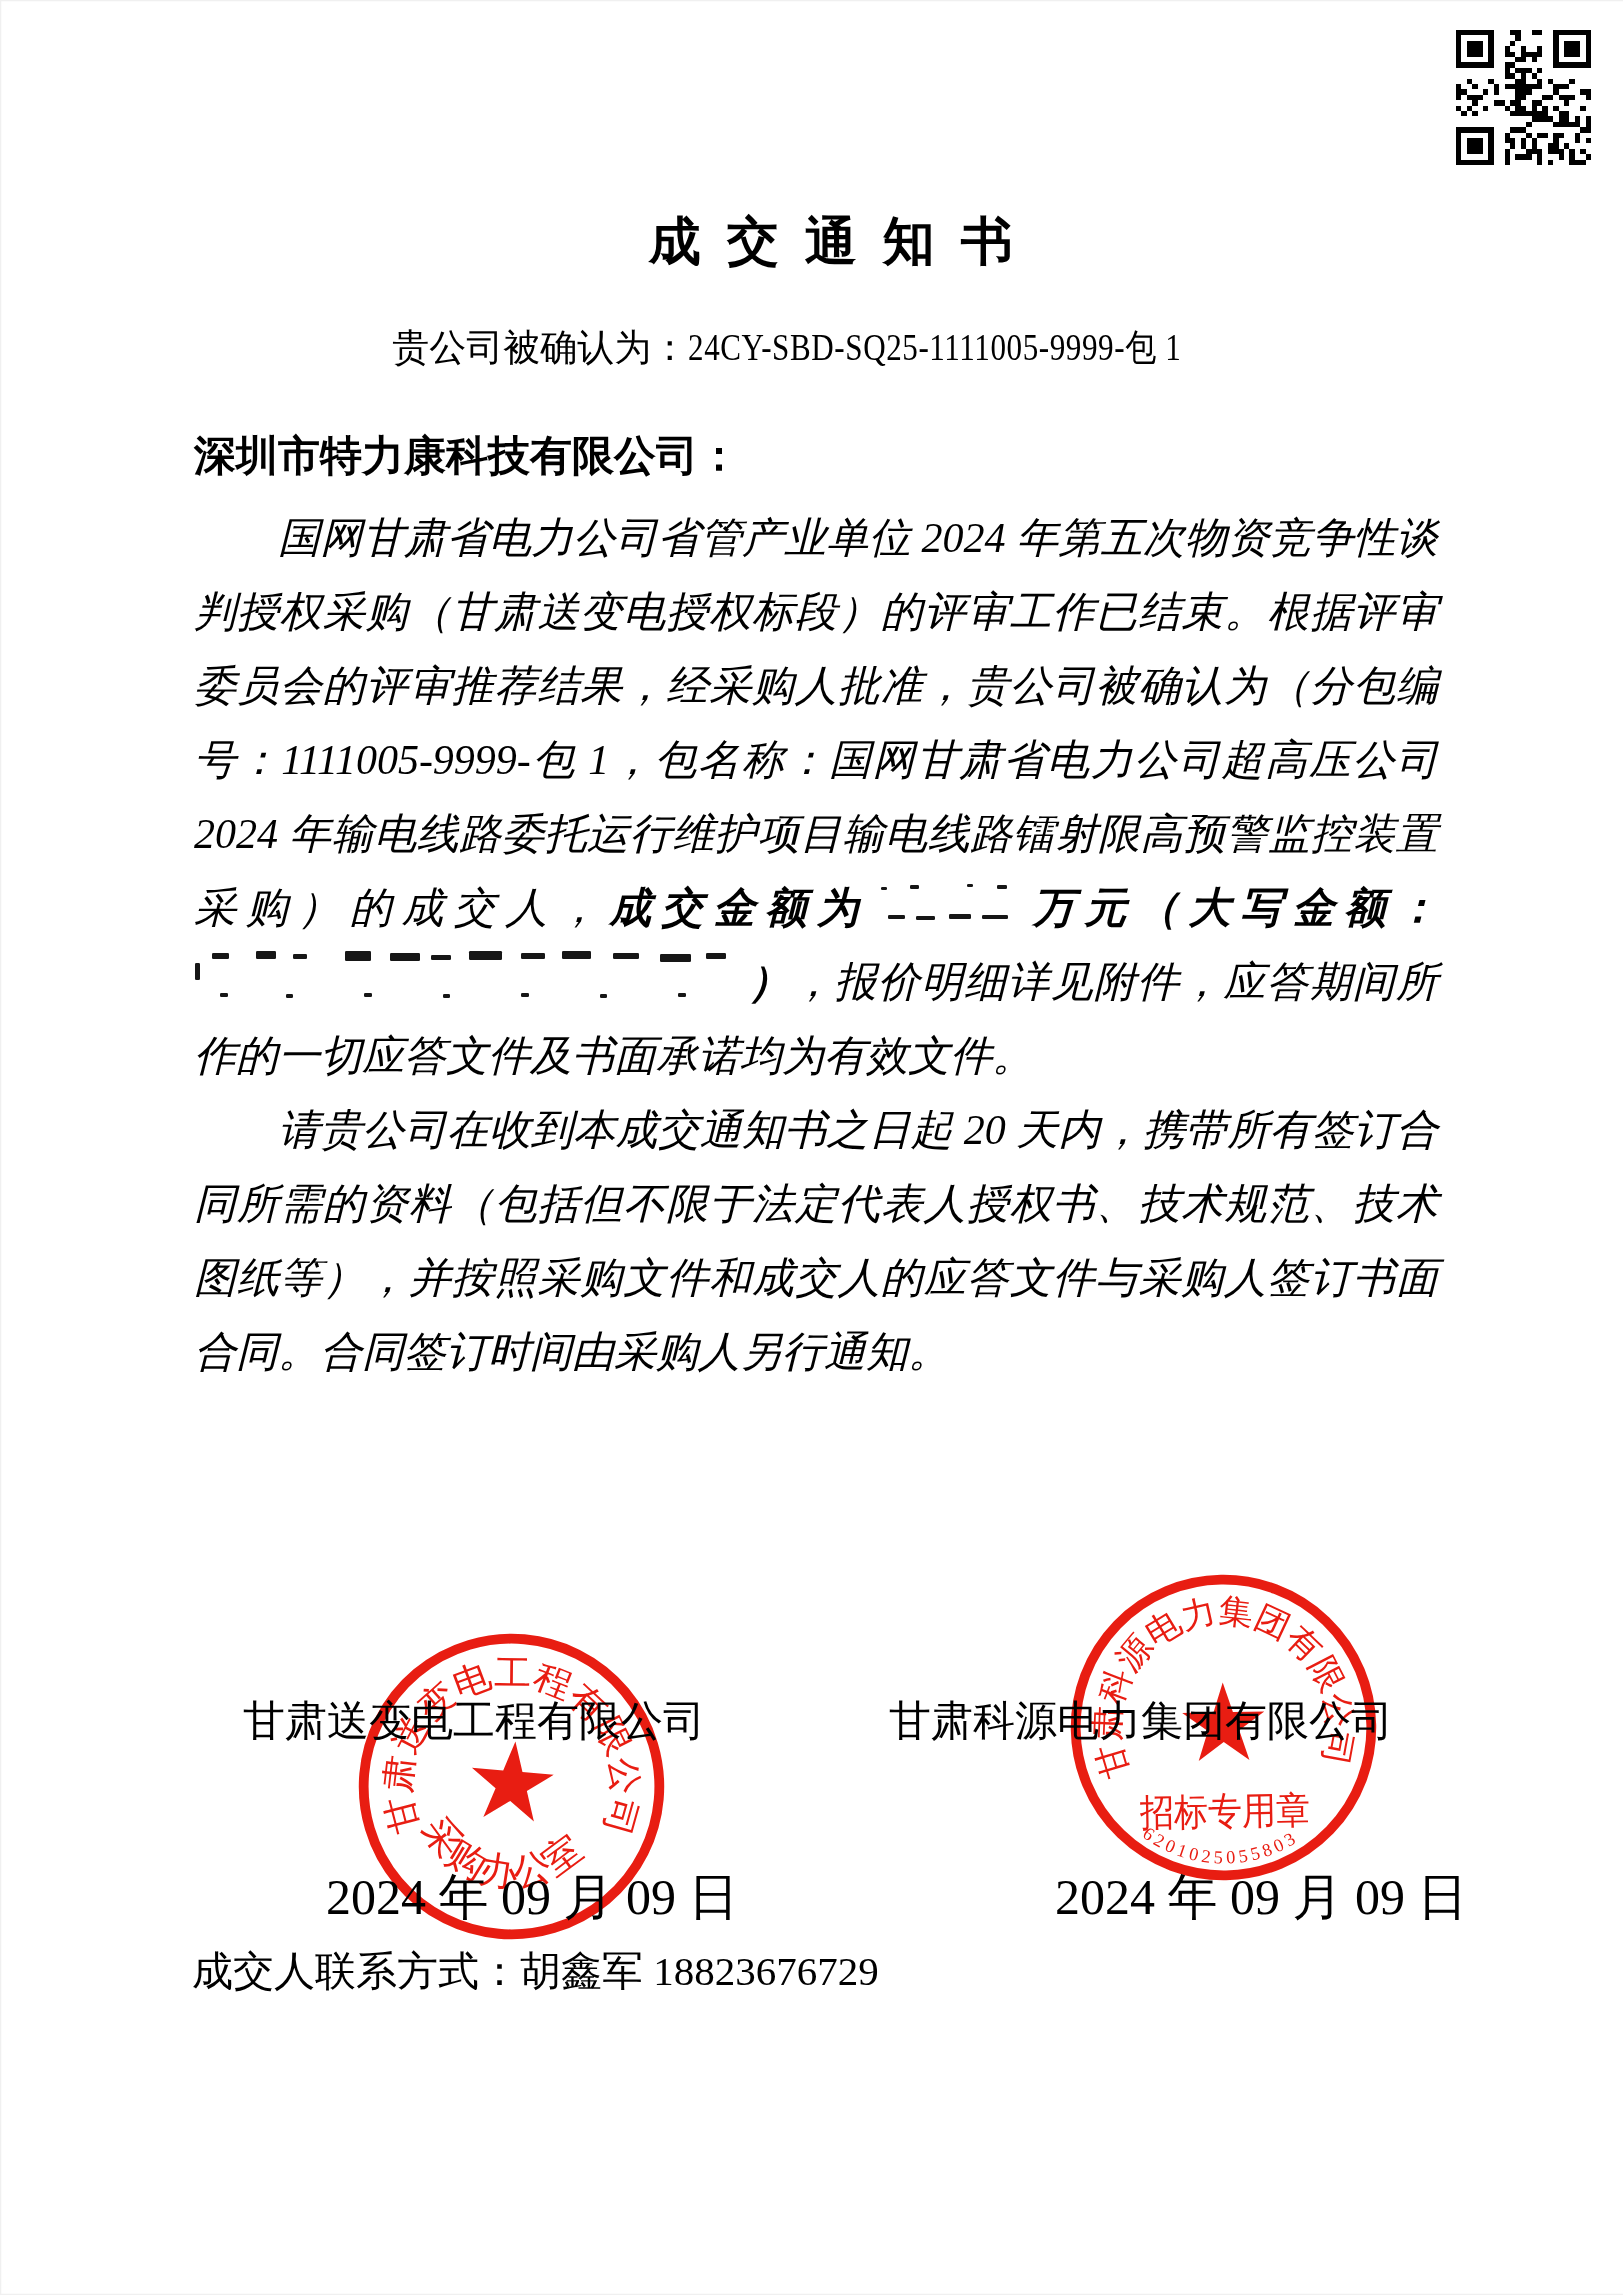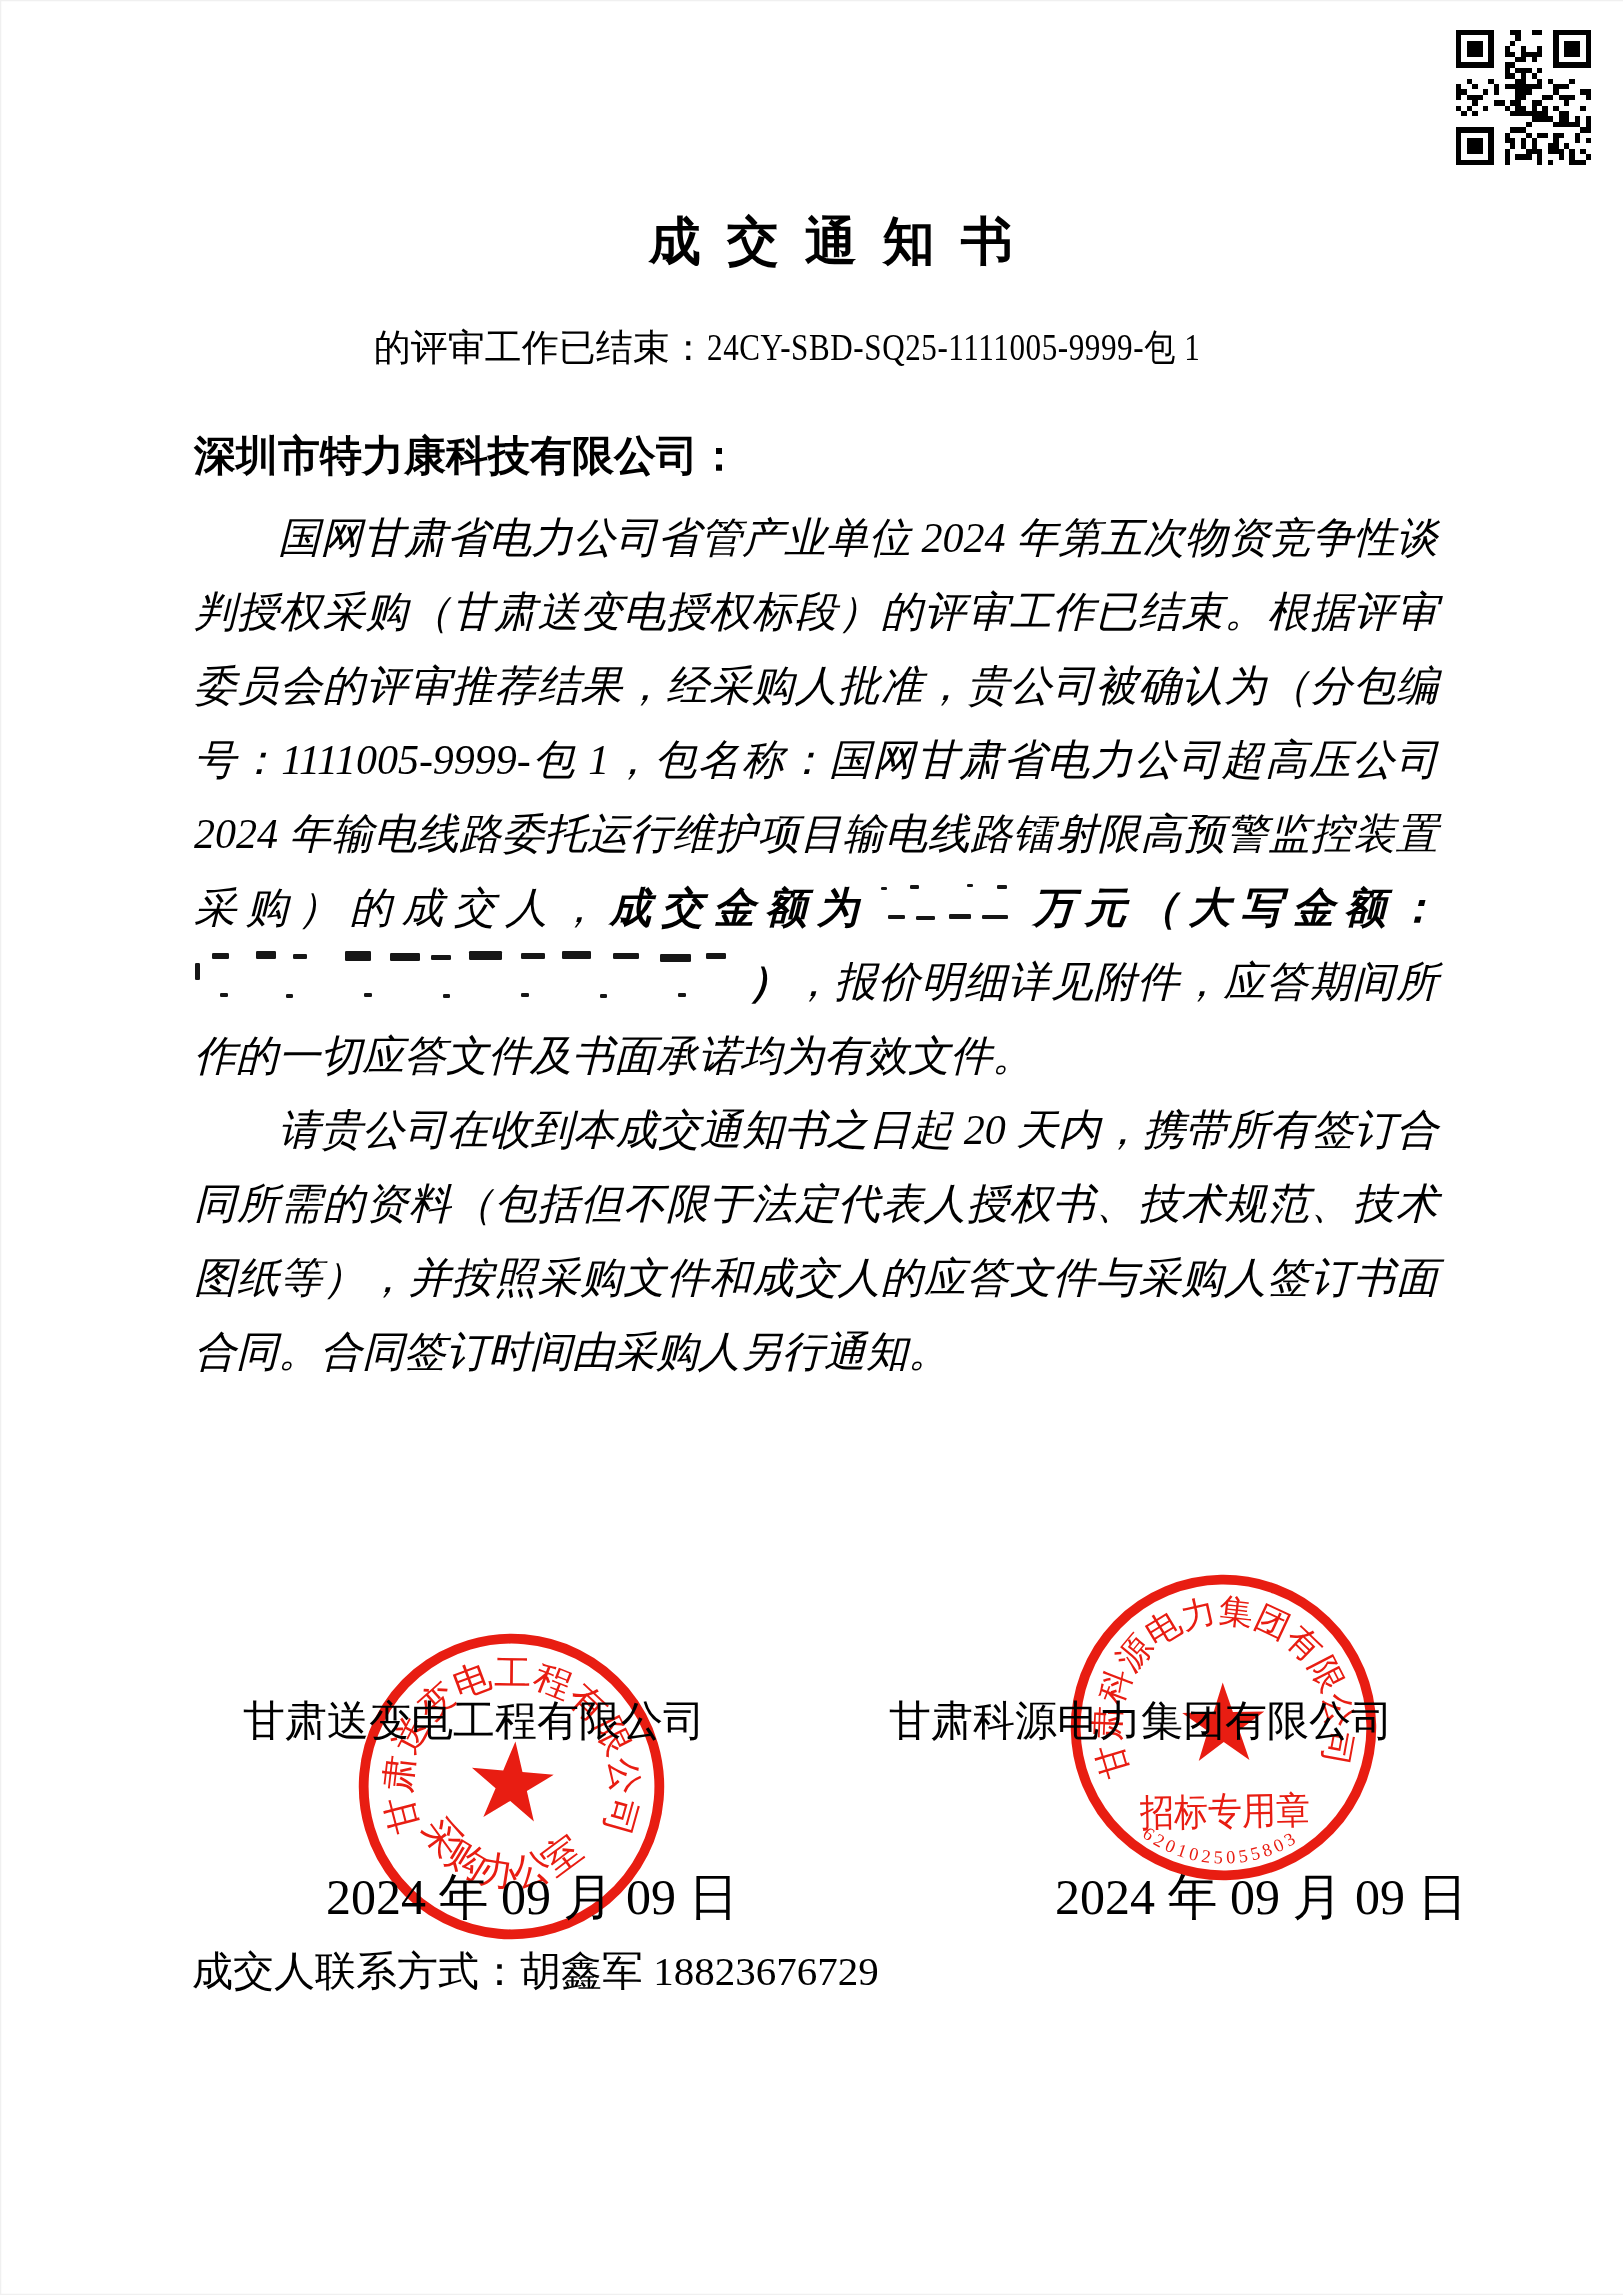--- a/index.html
+++ b/index.html
@@ -222,21 +222,21 @@
         <rect x="160" y="16" width="24" height="24" fill="#000"></rect>
         <rect x="0" y="144" width="56" height="56" fill="#000"></rect>
         <rect x="8" y="152" width="40" height="40" fill="#fff"></rect>
         <rect x="16" y="160" width="24" height="24" fill="#000"></rect>
       </svg>
   </div>
 
   <div class="doc-title">成 交 通 知 书</div>
 
   <div class="notice-line">
-    <span>的评审工作已结束：</span><span class="code">24CY-SBD-SQ25-1111005-9999-包 1</span>
+    <span>贵公司被确认为：</span><span class="code">24CY-SBD-SQ25-1111005-9999-包 1</span>
   </div>
 
   <div class="content">
     <div class="addressee">深圳市特力康科技有限公司：</div>
     <p class="para"><span>国网甘肃省电力公司省管产业单位 2024 年第五次物资竞争性谈判授权采购（甘肃送变电授权标段）的评审工作已结束。根据评审委员会的评审推荐结果，经采购人批准，贵公司被确认为（分包编号：1111005-9999-包 1，包名称：国网甘肃省电力公司超高压公司 2024 年输电线路委托运行维护项目输电线路镭射限高预警监控装置采购）的成交人，</span><span class="bold">成交金额为</span><span class="redact redact-amount" id="redact1"><i style="left: 11.8px; top: 5.2px; width: 6.5px; height: 3.9px;"></i><i style="left: 41px; top: 3.9px; width: 9.2px; height: 3.3px;"></i><i style="left: 98px; top: 2.6px; width: 6.5px; height: 3.3px;"></i><i style="left: 128px; top: 3.9px; width: 10.5px; height: 3.3px;"></i><i style="left: 19.6px; top: 34px; width: 17px; height: 3.9px;"></i><i style="left: 47px; top: 35px; width: 19.6px; height: 3.3px;"></i><i style="left: 80px; top: 33px; width: 22px; height: 4.6px;"></i><i style="left: 113px; top: 34px; width: 26px; height: 3.9px;"></i></span><span class="bold">万元（大写金额：</span><span class="redact redact-words" id="redact2"><i style="left: 18.3px; top: 1.3px; width: 17px; height: 6.5px;"></i><i style="left: 62px; top: 0px; width: 19.6px; height: 7.9px;"></i><i style="left: 99px; top: 2.6px; width: 14.4px; height: 5.2px;"></i><i style="left: 151px; top: 0px; width: 26px; height: 9.2px;"></i><i style="left: 196px; top: 1.3px; width: 30px; height: 7.9px;"></i><i style="left: 237px; top: 3.9px; width: 19.6px; height: 5.2px;"></i><i style="left: 275px; top: 0px; width: 33px; height: 8.5px;"></i><i style="left: 327px; top: 1.3px; width: 23.6px; height: 6.5px;"></i><i style="left: 368px; top: 0px; width: 29px; height: 7.9px;"></i><i style="left: 419px; top: 1.3px; width: 26px; height: 6.5px;"></i><i style="left: 466px; top: 2.6px; width: 31px; height: 7.9px;"></i><i style="left: 512px; top: 1.3px; width: 19.6px; height: 6.5px;"></i><i style="left: 1.3px; top: 11.8px; width: 5.2px; height: 17px;"></i><i style="left: 26px; top: 42px; width: 7.9px; height: 3.9px;"></i><i style="left: 92px; top: 43px; width: 6.5px; height: 3.3px;"></i><i style="left: 170px; top: 42px; width: 7.9px; height: 3.9px;"></i><i style="left: 249px; top: 43px; width: 6.5px; height: 3.3px;"></i><i style="left: 327px; top: 42px; width: 7.9px; height: 3.9px;"></i><i style="left: 406px; top: 43px; width: 6.5px; height: 3.3px;"></i><i style="left: 484px; top: 42px; width: 7.9px; height: 3.9px;"></i></span><span class="bold">）</span><span>，报价明细详见附件，应答期间所作的一切应答文件及书面承诺均为有效文件。</span></p>
     <p class="para">请贵公司在收到本成交通知书之日起 20 天内，携带所有签订合同所需的资料（包括但不限于法定代表人授权书、技术规范、技术图纸等），并按照采购文件和成交人的应答文件与采购人签订书面合同。合同签订时间由采购人另行通知。</p>
   </div>
 
   <div class="sig company-left">甘肃送变电工程有限公司</div>
   <div class="sig company-right">甘肃科源电力集团有限公司</div>

